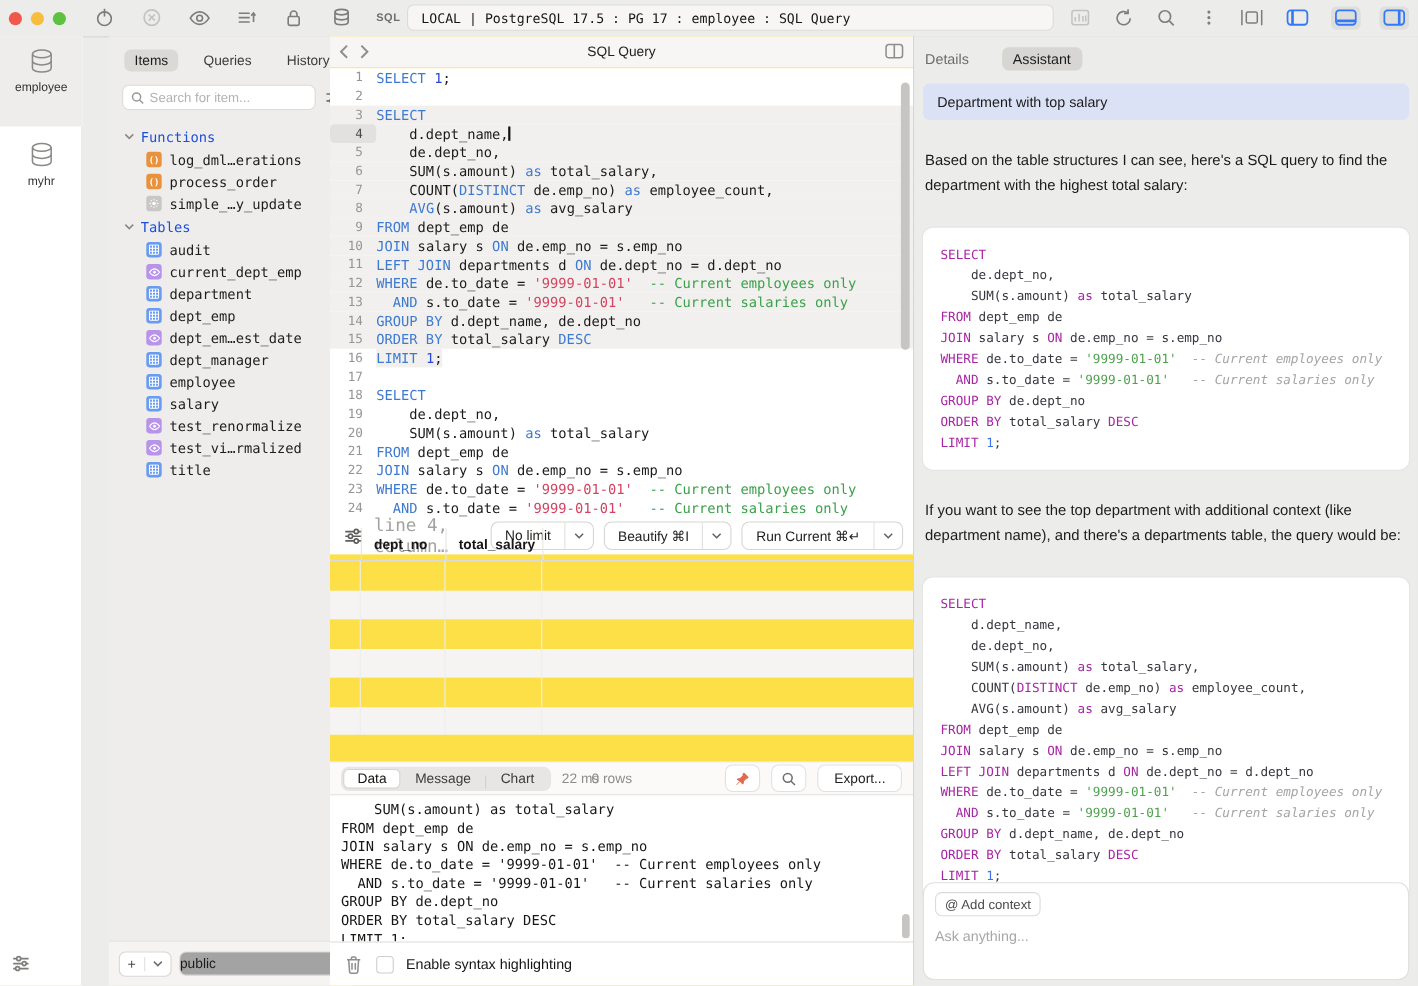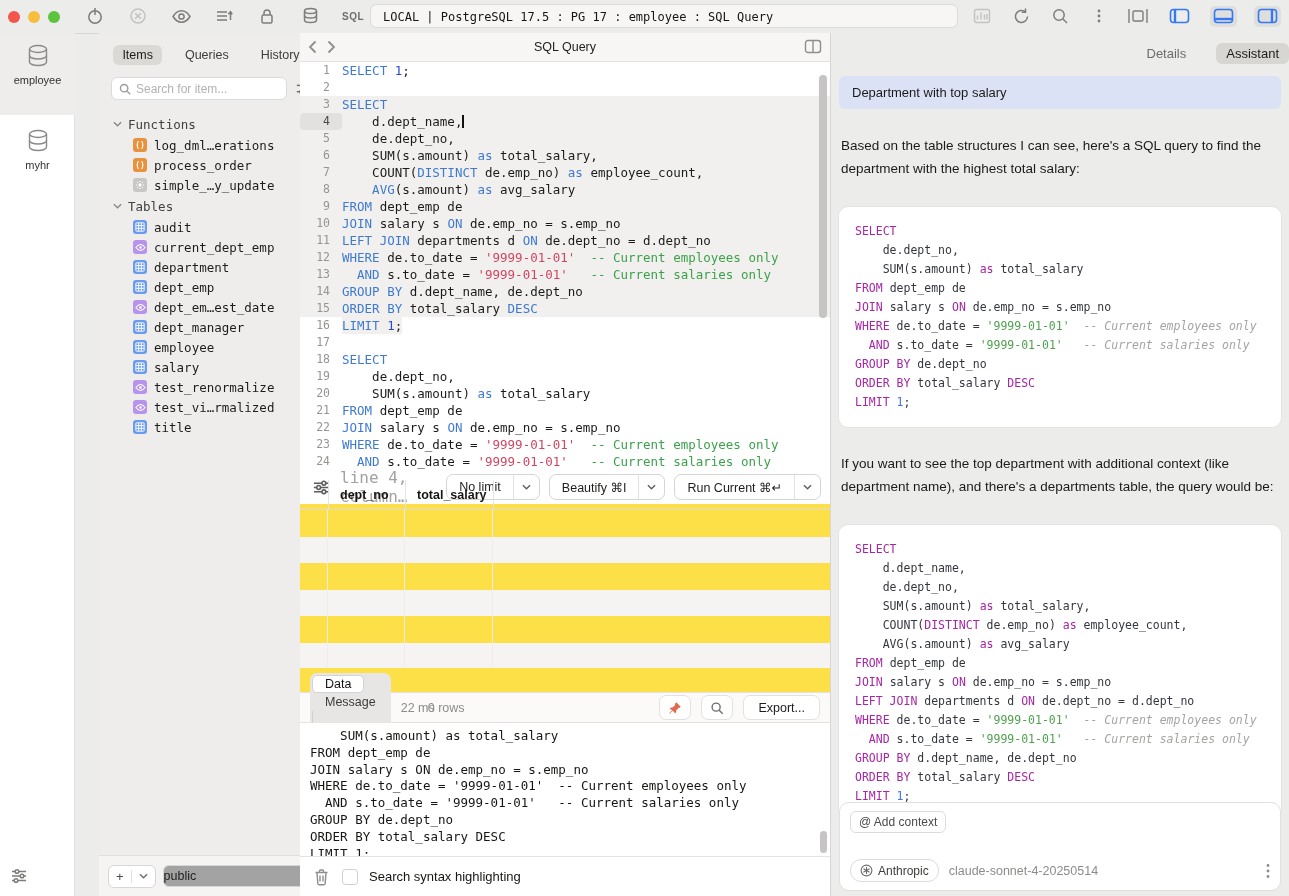--- a/index.html
+++ b/index.html
@@ -38,21 +38,21 @@
   .sidebar{position:absolute;left:75px;top:33px;width:225px;bottom:0;background:#efedeb;border-right:1px solid #d9d8d6;box-sizing:border-box;margin-left:24px;}
   .sb-tabs{display:flex;justify-content:center;gap:14px;margin-top:12px;}
   .sb-tab{font-size:12.5px;color:#3d3c3a;padding:3px 9px;border-radius:6px;cursor:default;}
   .sb-tab.active{background:#dbd9d6;color:#1c1c1a;}
   .sb-search-row{display:flex;align-items:center;margin:12px 10px 0 12px;gap:8px;}
   .sb-search{flex:1;height:23px;background:#ffffff;border:1px solid #dcdbd9;border-radius:6px;
     display:flex;align-items:center;padding:0 7px;gap:5px;box-sizing:border-box;}
   .sb-search .ph{font-size:12px;color:#b3b2b0;}
   .sb-filter{width:18px;height:18px;color:#6f6e6c;}
   .tree{margin-top:13px;font-size:12.5px;}
-  .tsec{display:flex;align-items:center;gap:6px;padding:2px 0 2px 14px;height:18px;color:#404040;}
+  .tsec{display:flex;align-items:center;gap:6px;padding:2px 0 2px 14px;height:18px;color:#1d4ed8;}
   .tsec .chev{color:#8a8987;}
   .titem{display:flex;align-items:center;gap:7px;padding-left:34px;height:20px;color:#1d1d1b;}
   .ticon{width:14px;height:14px;border-radius:3px;flex:0 0 14px;display:flex;align-items:center;justify-content:center;color:#fff;}
   .ticon.fn{background:#e8923d;font-size:8px;font-weight:bold;font-family:"DejaVu Sans Mono",monospace;}
   .ticon.gear{background:#c8c7c5;font-size:10px;}
   .ticon.table{background:#699cf0;}
   .ticon.view{background:#b793ea;}
   .sb-footer{position:absolute;left:0;right:0;bottom:0;height:41px;background:#f5f4f2;border-top:1px solid #e0dfdd;
     display:flex;align-items:center;padding:0 9px;gap:7px;box-sizing:border-box;}
   .add-btn{height:21px;background:#fff;border:1px solid #d8d7d5;border-radius:6px;display:flex;align-items:center;}
@@ -94,21 +94,21 @@
   .gh-cell{font-size:12.5px;font-weight:600;color:#161614;padding-left:11px;box-sizing:border-box;height:100%;
     display:flex;align-items:center;border-right:1px solid #e6e5e3;}
   .gh-gutter{width:28px;flex:0 0 28px;border-right:1px solid #e6e5e3;height:100%;}
   .gh-fill{flex:1;}
   .grow-line{display:flex;height:26.5px;}
   .grow-line.alt{background:#f5f4f2;}
   .gcell{border-right:1px solid #eeedeb;box-sizing:border-box;height:100%;}
 
   .resbar{position:absolute;top:659px;left:0;right:0;height:31px;background:#fbfaf9;border-top:1px solid #e3e2e0;
     border-bottom:1px solid #e3e2e0;display:flex;align-items:center;padding:0 10px;gap:10px;box-sizing:border-box;}
-  .segmented{display:flex;background:#e7e6e4;border-radius:7px;padding:2px;align-items:flex-start;flex-direction:column;}
+  .segmented{display:flex;background:#e7e6e4;border-radius:7px;padding:2px;align-items:flex-end;}
   .seg-item{font-size:12.5px;color:#3d3c3a;padding:2px 13px;border-radius:5px;position:relative;}
   .seg-item.active{background:#fff;border:1px solid #d4d3d1;padding:1px 12px;color:#141412;}
   .seg-sep{width:1px;height:12px;background:#d2d1cf;}
   .res-status{font-size:12.5px;color:#8d8c8a;}
   .res-status .over{margin-left:-7px;}
   .res-spacer{flex:1;}
   .icon-btn{width:30px;height:23px;background:#fff;border:1px solid #e2e1df;border-radius:7px;display:flex;align-items:center;justify-content:center;color:#6f6e6c;}
   .export-btn{height:23px;background:#fff;border:1px solid #e2e1df;border-radius:7px;font-size:12.5px;color:#1d1d1b;
     display:flex;align-items:center;padding:0 14px;}
 
@@ -117,21 +117,21 @@
   .mscroll{position:absolute;right:3px;top:108px;width:7px;height:22px;background:#c6c5c3;border-radius:4px;}
 
   .bottombar{position:absolute;top:823px;left:0;right:0;bottom:0;background:#fff;border-top:1px solid #e5e4e2;
     display:flex;align-items:center;padding-left:13px;gap:11px;box-sizing:border-box;}
   .trash-ic{width:18px;height:18px;color:#8f8e8c;}
   .checkbox{width:14px;height:14px;background:#fff;border:1px solid #cfcecc;border-radius:3.5px;}
   .cb-label{font-size:13px;color:#161614;}
 
   
   .rightpanel{position:absolute;left:830px;top:33px;right:0;bottom:0;background:#ececea;border-left:1px solid #d7d6d4;box-sizing:border-box;}
-  .rp-tabs{display:flex;justify-content:flex-end;align-items:center;gap:20px;margin-top:8px;height:24px;}
+  .rp-tabs{display:flex;justify-content:flex-start;align-items:center;gap:20px;margin-top:8px;height:24px;}
   .rp-tab{font-size:13px;color:#6d6c6a;padding:3px 10px;border-radius:6px;}
   .rp-tab.active{background:#d8d6d3;color:#1c1c1a;}
   .bubble{margin:11px 8px 0 8px;background:#dbe2f5;border-radius:6px;padding:9px 13px;font-size:13px;color:#1b1b1b;}
   .rp-para{margin:25px 10px 0 10px;font-size:13.5px;line-height:23px;color:#1b1b1b;}
   .code-card{margin:27px 8px 0 8px;background:#fff;border-radius:9px;padding:15px 16px;box-shadow:0 0 0 1px rgba(0,0,0,0.03);}
   .code-line{font-family:"DejaVu Sans Mono",monospace;font-size:11.5px;line-height:19px;white-space:pre;}
   .tka-kw{color:#a626a4;} .tka-str{color:#50a14f;} .tka-com{color:#a5a4a2;font-style:italic;} .tka-num{color:#3d74ed;} .tka-txt{color:#35373e;}
   .composer{position:absolute;left:8px;right:8px;bottom:5px;height:89px;background:#fff;border:1px solid #e1e0de;
     border-radius:10px;box-sizing:border-box;padding:8px 10px;}
   .ctx-pill{display:inline-flex;align-items:center;height:20px;border:1px solid #dcdbd9;border-radius:6px;
@@ -653,21 +653,21 @@
     <div class="mscroll"></div>
   </div>
 
   <div class="bottombar">
     <span class="trash-ic">
       <svg width="17" height="18" viewBox="0 0 17 18" fill="none" stroke="currentColor" stroke-width="1.4">
           <path d="M2.5 4.5h12M6.5 4.5V3a1 1 0 0 1 1-1h2a1 1 0 0 1 1 1v1.5M4 4.5l.8 11a1.5 1.5 0 0 0 1.5 1.3h4.4a1.5 1.5 0 0 0 1.5-1.3l.8-11M7 7.5v6M10 7.5v6"></path>
         </svg>
     </span>
     <span class="checkbox"></span>
-    <span class="cb-label">Search syntax highlighting</span>
+    <span class="cb-label">Enable syntax highlighting</span>
   </div>
 </div>
 
 <div class="rightpanel">
   <div class="rp-tabs" id="rp-tabs">
       <div class="rp-tab">Details</div>
       <div class="rp-tab active">Assistant</div>
     </div>
   <div class="bubble">Department with top salary</div>
   <div class="rp-para">Based on the table structures I can see, here's a SQL query to find the department with the highest total salary:</div>
@@ -696,31 +696,15 @@
       <div class="code-line"><span class="tka-kw">LEFT JOIN</span><span class="tka-txt"> departments d </span><span class="tka-kw">ON</span><span class="tka-txt"> de.dept_no = d.dept_no</span></div>
       <div class="code-line"><span class="tka-kw">WHERE</span><span class="tka-txt"> de.to_date = </span><span class="tka-str">'9999-01-01'</span><span class="tka-txt">  </span><span class="tka-com">-- Current employees only</span></div>
       <div class="code-line"><span class="tka-txt">  </span><span class="tka-kw">AND</span><span class="tka-txt"> s.to_date = </span><span class="tka-str">'9999-01-01'</span><span class="tka-txt">   </span><span class="tka-com">-- Current salaries only</span></div>
       <div class="code-line"><span class="tka-kw">GROUP BY</span><span class="tka-txt"> d.dept_name, de.dept_no</span></div>
       <div class="code-line"><span class="tka-kw">ORDER BY</span><span class="tka-txt"> total_salary </span><span class="tka-kw">DESC</span></div>
       <div class="code-line"><span class="tka-kw">LIMIT</span><span class="tka-txt"> </span><span class="tka-num">1</span><span class="tka-txt">;</span></div>
     </div>
 
   <div class="composer">
     <span class="ctx-pill">@ Add context</span>
-    <div class="composer-foot">
-      <span class="provider-pill">
-        <svg width="13" height="13" viewBox="0 0 14 14" fill="none" stroke="#6f6e6c" stroke-width="1.2">
-            <circle cx="7" cy="7" r="5.8"></circle>
-            <path d="M7 3.2v7.6M3.7 5.1l6.6 3.8M10.3 5.1 3.7 8.9"></path>
-          </svg>
-        <span>Anthropic</span>
-      </span>
-      <span class="model-name">claude-sonnet-4-20250514</span>
-      <span class="dots-v">
-        <svg width="4" height="16" viewBox="0 0 4 16" fill="currentColor">
-            <circle cx="2" cy="2.5" r="1.4"></circle>
-            <circle cx="2" cy="8" r="1.4"></circle>
-            <circle cx="2" cy="13.5" r="1.4"></circle>
-          </svg>
-      </span>
-    </div>
+    <div class="ask-ph">Ask anything...</div>
   </div>
 </div>
 
 </body></html>

